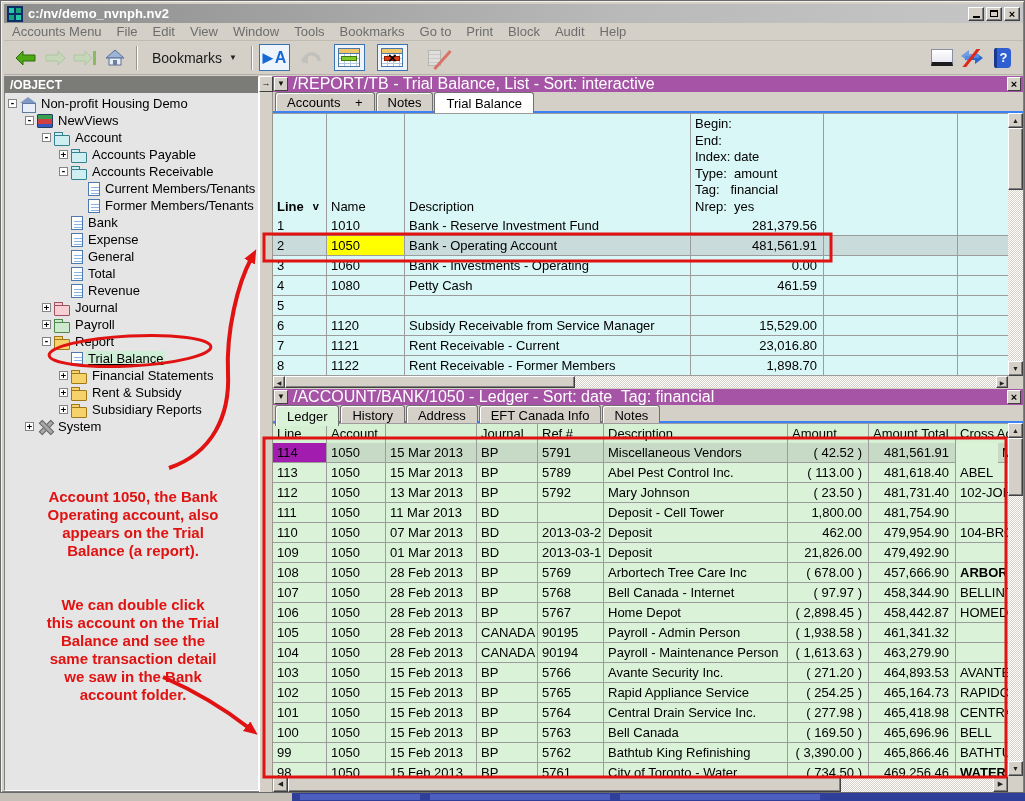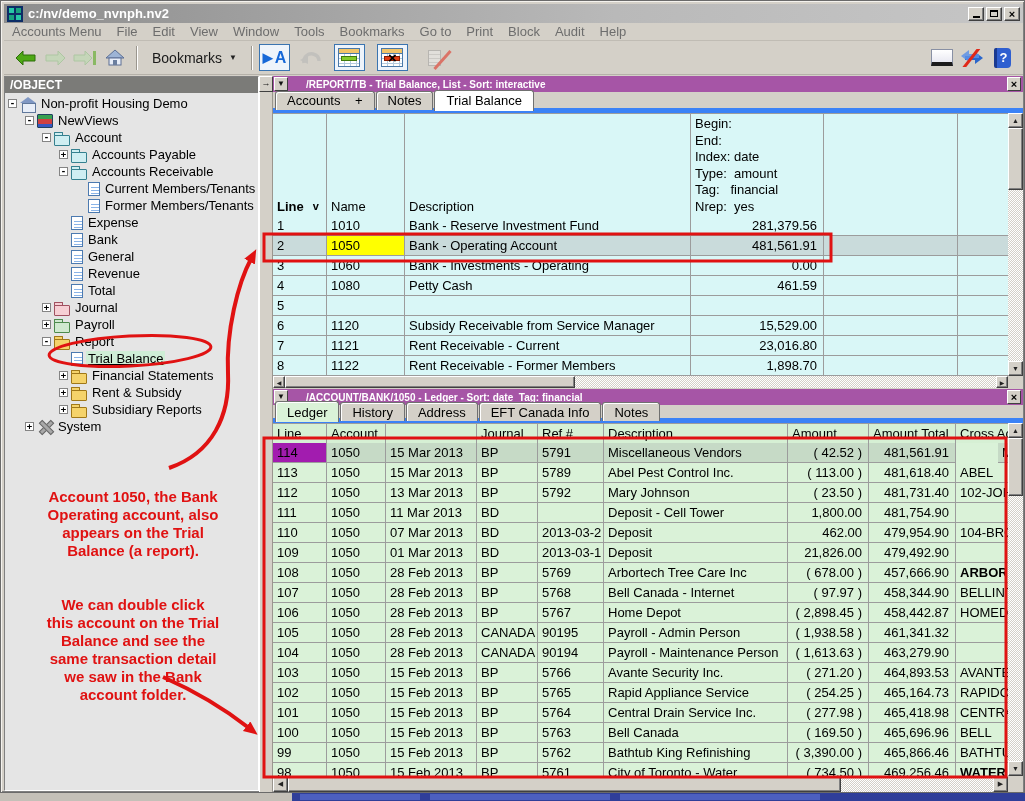--- a/index.html
+++ b/index.html
@@ -100,26 +100,26 @@
   
   .anno{position:absolute;left:4px;top:393px;width:248px;color:#e01212;font-weight:bold;font-size:15px;
         line-height:18px;text-align:center;white-space:pre-line}
   .anno p+p{margin-top:18px}
 
   
   .panels{position:absolute;left:272px;top:75px;width:750px;height:716px;background:#d4d0c8}
   .phead{position:absolute;left:0;width:750px;height:16px;background:#a655a6;display:flex;align-items:center}
   .phead-btn{width:14px;height:14px;margin:1px;background:#d4d0c8;border:1px solid;border-color:#fff #404040 #404040 #fff;
              font-size:8px;line-height:12px;text-align:center;color:#111;flex:none}
-  .phead-title{flex:1;color:#fff;font-weight:bold;font-size:10px;padding-left:17px;white-space:pre;overflow:hidden}
+  .phead-title{flex:1;color:#fff;font-weight:normal;font-size:16px;padding-left:4px;white-space:pre;overflow:hidden}
   .phead-close{width:14px;height:14px;margin:1px 2px 1px 1px;background:#d4d0c8;border:1px solid;
                border-color:#fff #404040 #404040 #fff;font-size:11px;line-height:12px;font-weight:bold;
                text-align:center;color:#000;flex:none}
-  .ptabs{position:absolute;left:0;width:750px;background:#d4d0c8;display:flex;align-items:center;
-         padding-left:2px;border-bottom:5px solid #3b82f6}
+  .ptabs{position:absolute;left:0;width:750px;background:#d4d0c8;display:flex;align-items:flex-start;
+         padding-left:2px;border-bottom:2px solid #3b82f6}
   .tab{height:19px;padding:0 11px;background:#d4d0c8;border:1px solid #707070;border-bottom:none;
        border-radius:3px 3px 0 0;box-shadow:inset 1px 1px 0 #fff;display:flex;align-items:center;
        font-size:13px;color:#000;margin-right:1px;white-space:pre}
   .tab.active{height:21px;position:relative;z-index:2}
   .tb-area .tab.active{background:#fff}
   .lg-area .tab.active{background:#daf2d8}
 
   
   .grid-cols-tb{display:grid;grid-template-columns:54px 78px 286px 133px 134px 50px}
   .grid-cols-lg{display:grid;grid-template-columns:54px 59px 91px 61px 66px 184px 81px 87px 52px}
@@ -286,25 +286,25 @@
         <span>/OBJECT</span>
       </div>
       <div class="tree">
           <div class="tree-item" style="padding-left: 3px;"><span class="exp">-</span><span class="ticon ticon-home"></span><span class="tree-label">Non-profit Housing Demo</span></div>
           <div class="tree-item" style="padding-left: 20px;"><span class="exp">-</span><span class="ticon ticon-books"></span><span class="tree-label">NewViews</span></div>
           <div class="tree-item" style="padding-left: 37px;"><span class="exp">-</span><span class="ticon ticon-folder-cyan"></span><span class="tree-label">Account</span></div>
           <div class="tree-item" style="padding-left: 54px;"><span class="exp">+</span><span class="ticon ticon-folder-cyan"></span><span class="tree-label">Accounts Payable</span></div>
           <div class="tree-item" style="padding-left: 54px;"><span class="exp">-</span><span class="ticon ticon-folder-cyan"></span><span class="tree-label">Accounts Receivable</span></div>
           <div class="tree-item" style="padding-left: 71px;"><span class="exp-sp"></span><span class="ticon ticon-page"></span><span class="tree-label">Current Members/Tenants</span></div>
           <div class="tree-item" style="padding-left: 71px;"><span class="exp-sp"></span><span class="ticon ticon-page"></span><span class="tree-label">Former Members/Tenants</span></div>
+          <div class="tree-item" style="padding-left: 54px;"><span class="exp-sp"></span><span class="ticon ticon-page"></span><span class="tree-label">Bank</span></div>
           <div class="tree-item" style="padding-left: 54px;"><span class="exp-sp"></span><span class="ticon ticon-page"></span><span class="tree-label">Expense</span></div>
-          <div class="tree-item" style="padding-left: 54px;"><span class="exp-sp"></span><span class="ticon ticon-page"></span><span class="tree-label">Bank</span></div>
           <div class="tree-item" style="padding-left: 54px;"><span class="exp-sp"></span><span class="ticon ticon-page"></span><span class="tree-label">General</span></div>
+          <div class="tree-item" style="padding-left: 54px;"><span class="exp-sp"></span><span class="ticon ticon-page"></span><span class="tree-label">Total</span></div>
           <div class="tree-item" style="padding-left: 54px;"><span class="exp-sp"></span><span class="ticon ticon-page"></span><span class="tree-label">Revenue</span></div>
-          <div class="tree-item" style="padding-left: 54px;"><span class="exp-sp"></span><span class="ticon ticon-page"></span><span class="tree-label">Total</span></div>
           <div class="tree-item" style="padding-left: 37px;"><span class="exp">+</span><span class="ticon ticon-folder-pink"></span><span class="tree-label">Journal</span></div>
           <div class="tree-item" style="padding-left: 37px;"><span class="exp">+</span><span class="ticon ticon-folder-green"></span><span class="tree-label">Payroll</span></div>
           <div class="tree-item" style="padding-left: 37px;"><span class="exp">-</span><span class="ticon ticon-folder-yellow"></span><span class="tree-label">Report</span></div>
           <div class="tree-item" style="padding-left: 54px;"><span class="exp-sp"></span><span class="ticon ticon-page"></span><span class="tree-label hl">Trial Balance</span></div>
           <div class="tree-item" style="padding-left: 54px;"><span class="exp">+</span><span class="ticon ticon-folder-yellow"></span><span class="tree-label">Financial Statements</span></div>
           <div class="tree-item" style="padding-left: 54px;"><span class="exp">+</span><span class="ticon ticon-folder-yellow"></span><span class="tree-label">Rent &amp; Subsidy</span></div>
           <div class="tree-item" style="padding-left: 54px;"><span class="exp">+</span><span class="ticon ticon-folder-yellow"></span><span class="tree-label">Subsidiary Reports</span></div>
           <div class="tree-item" style="padding-left: 20px;"><span class="exp">+</span><span class="ticon ticon-tools"></span><span class="tree-label">System</span></div>
         </div>
       <div class="anno">

